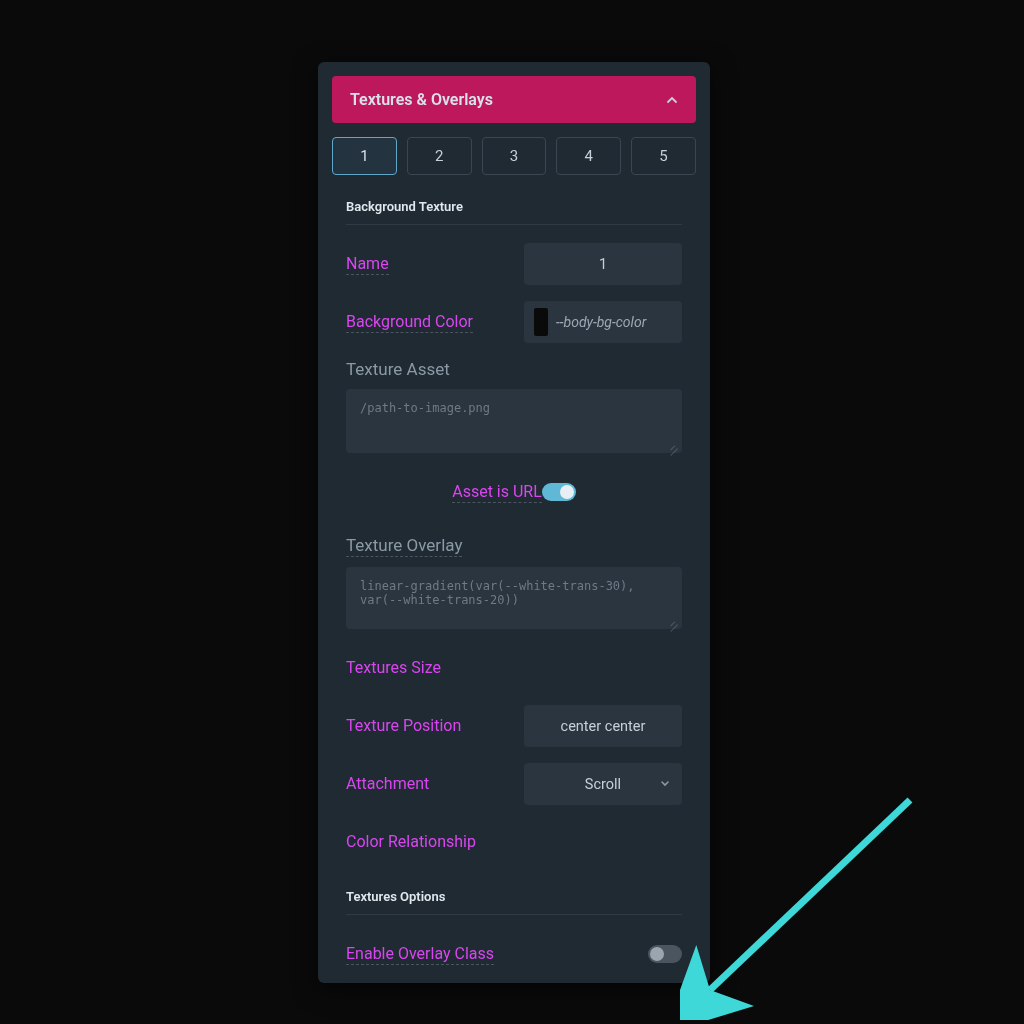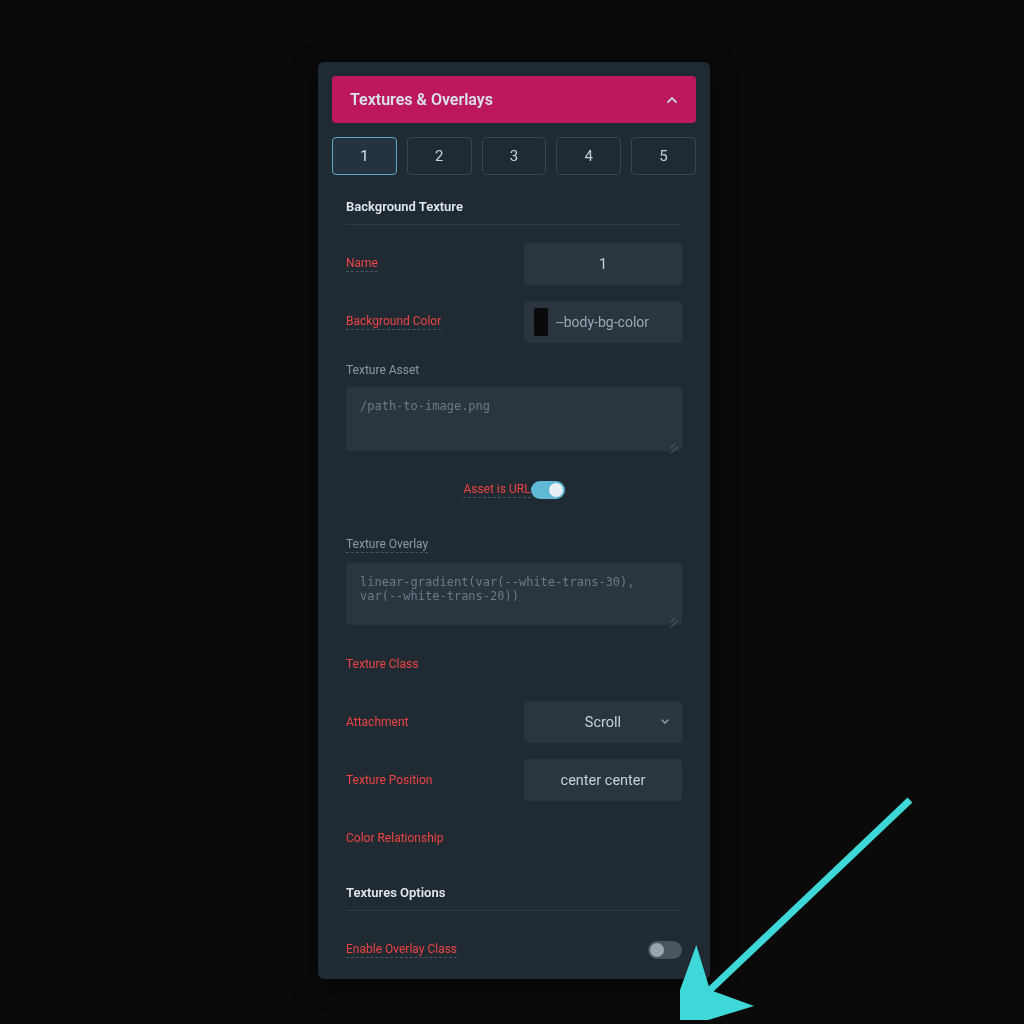--- a/index.html
+++ b/index.html
@@ -80,22 +80,22 @@
     margin-bottom: 18px;
   }
   .row {
     display: flex;
     align-items: center;
     justify-content: space-between;
     margin-bottom: 16px;
     min-height: 42px;
   }
   .row-label {
-    color: #ef4444;
-    font-size: 12px;
+    color: #d946ef;
+    font-size: 16px;
     border-bottom: 1px dashed #4a5560;
     padding-bottom: 1px;
   }
   .row-label.nodash { border-bottom: none; }
   .input-box {
     width: 158px;
     height: 42px;
     background: #2a3540;
     border-radius: 4px;
     display: flex;
@@ -108,20 +108,21 @@
     width: 158px;
     height: 42px;
     background: #2a3540;
     border-radius: 4px;
     display: flex;
     align-items: center;
     gap: 8px;
     padding: 0 10px;
     color: #9ca8b3;
     font-size: 14px;
+    font-style: italic;
   }
   .swatch {
     width: 14px;
     height: 28px;
     background: #0a0a0a;
     border-radius: 2px;
   }
   .textarea {
     width: 100%;
     min-height: 64px;
@@ -150,21 +151,21 @@
   .resize-handle::after {
     content:"";
     position:absolute;
     background:#8b99a6;
     height:1px;
   }
   .resize-handle::before { width:10px; bottom:0; right:0; transform:rotate(-45deg); transform-origin:right bottom;}
   .resize-handle::after { width:6px; bottom:0; right:0; transform:rotate(-45deg) translate(0,-4px); transform-origin:right bottom;}
   .field-label {
     color: #8b99a6;
-    font-size: 12px;
+    font-size: 17px;
     margin-bottom: 10px;
     display: inline-block;
   }
   .field-label.dash { border-bottom: 1px dashed #4a5560; padding-bottom:1px;}
   .toggle {
     width: 34px;
     height: 18px;
     border-radius: 10px;
     position: relative;
     cursor: pointer;
@@ -274,42 +275,42 @@
         </div>
     </div>
 
     <span class="field-label dash">Texture Overlay</span>
     <div class="textarea-wrap">
       <div class="textarea" style="min-height:62px;">linear-gradient(var(--white-trans-30), var(--white-trans-20))</div>
       <div class="resize-handle"></div>
     </div>
 
     <div class="row">
-      <span class="row-label nodash">Texture Class</span>
+      <span class="row-label nodash">Textures Size</span>
+    </div>
+
+    <div class="row">
+      <span class="row-label nodash">Texture Position</span>
+      <div class="input-box">
+          <span>center center</span>
+        </div>
     </div>
 
     <div class="row">
       <span class="row-label nodash">Attachment</span>
       <div class="select-box">
         <span>Scroll</span>
         <span class="caret">
           <svg viewBox="0 0 10 10" width="10" height="10">
               <path d="M2 3.5 L5 6.5 L8 3.5" stroke="#8b99a6" stroke-width="1.6" fill="none" stroke-linecap="round"></path>
             </svg>
         </span>
       </div>
     </div>
 
-    <div class="row">
-      <span class="row-label nodash">Texture Position</span>
-      <div class="input-box">
-          <span>center center</span>
-        </div>
-    </div>
-
 
     <div class="row" style="margin-bottom:26px;">
       <span class="row-label nodash">Color Relationship</span>
     </div>
 
     <div class="section-title">Textures Options</div>
     <hr class="divider">
 
     <div class="row" style="margin-bottom:8px;">
       <span class="row-label">Enable Overlay Class</span>

